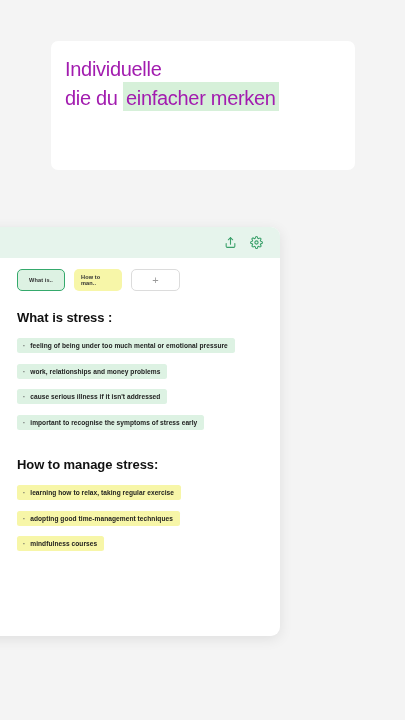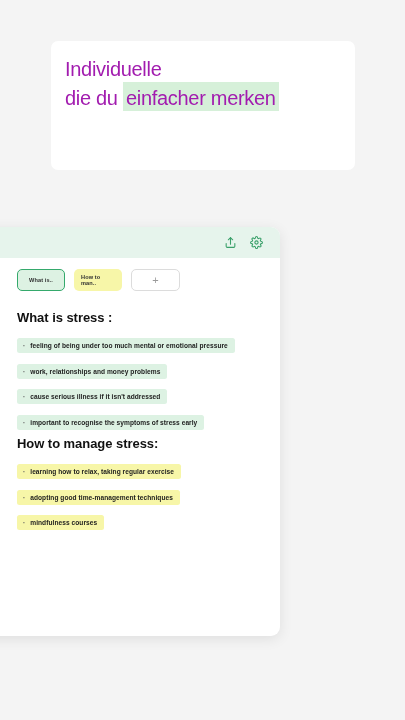--- a/index.html
+++ b/index.html
@@ -138,21 +138,21 @@
   }
 
   .section-title {
     font-size: 13px;
     font-weight: 700;
     color: #111111;
     letter-spacing: -0.05px;
     margin-bottom: 9px;
   }
 
-  .section-title.second { }
+  .section-title.second { margin-top: 21px; }
 
   .bullets { list-style: none; }
 
   .bullets li {
     display: inline-flex;
     align-items: center;
     font-size: 6.6px;
     font-weight: 600;
     color: #1c1c1c;
     letter-spacing: 0.05px;

